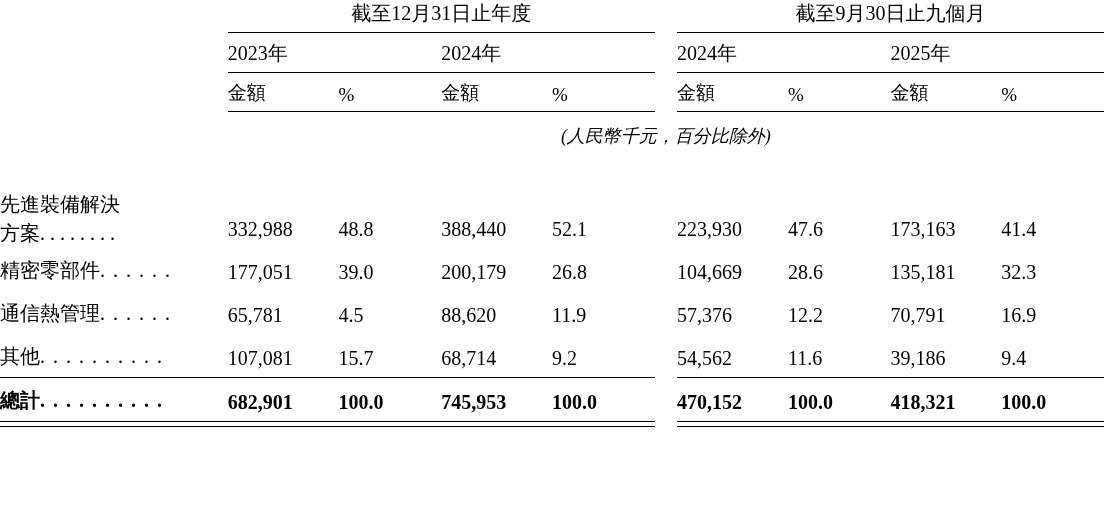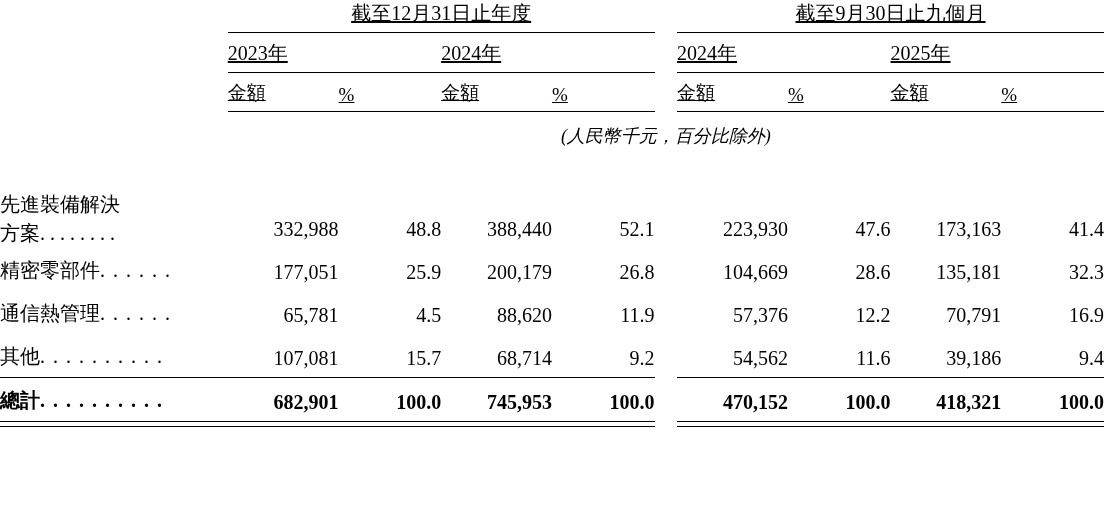--- a/index.html
+++ b/index.html
@@ -36,21 +36,20 @@
   col.c-pct   { width: 100px; }
   col.c-gapM  { width: 22px; }
 
   .hdr-group {
     font-size: 20px;
     text-align: center;
     padding-bottom: 5px;
   }
   .rule {
     border-bottom: 1.2px solid #000;
-    text-decoration: underline;
   }
   .hdr-year {
     font-size: 20px;
     text-align: left;
     padding: 7px 0 5px 0;
   }
   .hdr-sub {
     font-size: 19px;
     text-align: left;
     padding: 7px 0 5px 0;
@@ -73,21 +72,21 @@
   .row-label {
     font-size: 20px;
     white-space: nowrap;
     padding-right: 6px;
   }
   .row-label .dots {
     letter-spacing: 1.5px;
   }
   .cellnum {
     font-size: 20px;
-    text-align: right;
+    text-align: left;
     padding: 9px 0 7px 0;
     white-space: nowrap;
   }
   .data-row td { padding-top: 9px; padding-bottom: 7px; }
 
   .total td { font-weight: bold; }
   .total .row-label { font-weight: bold; }
   .dbl-bottom td.ruleable {
     border-top: 1.2px solid #000;
     border-bottom: 1.2px solid #000;
@@ -172,21 +171,21 @@
         <td></td>
         <td class="cellnum">223,930</td>
         <td class="cellnum">47.6</td>
         <td class="cellnum">173,163</td>
         <td class="cellnum">41.4</td>
       </tr>
 
       <tr class="data-row">
         <td class="row-label"><span>精密零部件</span><span class="dots">. . . . . .</span></td>
         <td class="cellnum">177,051</td>
-        <td class="cellnum">25.9</td>
+        <td class="cellnum">39.0</td>
         <td class="cellnum">200,179</td>
         <td class="cellnum">26.8</td>
         <td></td>
         <td class="cellnum">104,669</td>
         <td class="cellnum">28.6</td>
         <td class="cellnum">135,181</td>
         <td class="cellnum">32.3</td>
       </tr>
 
       <tr class="data-row">

